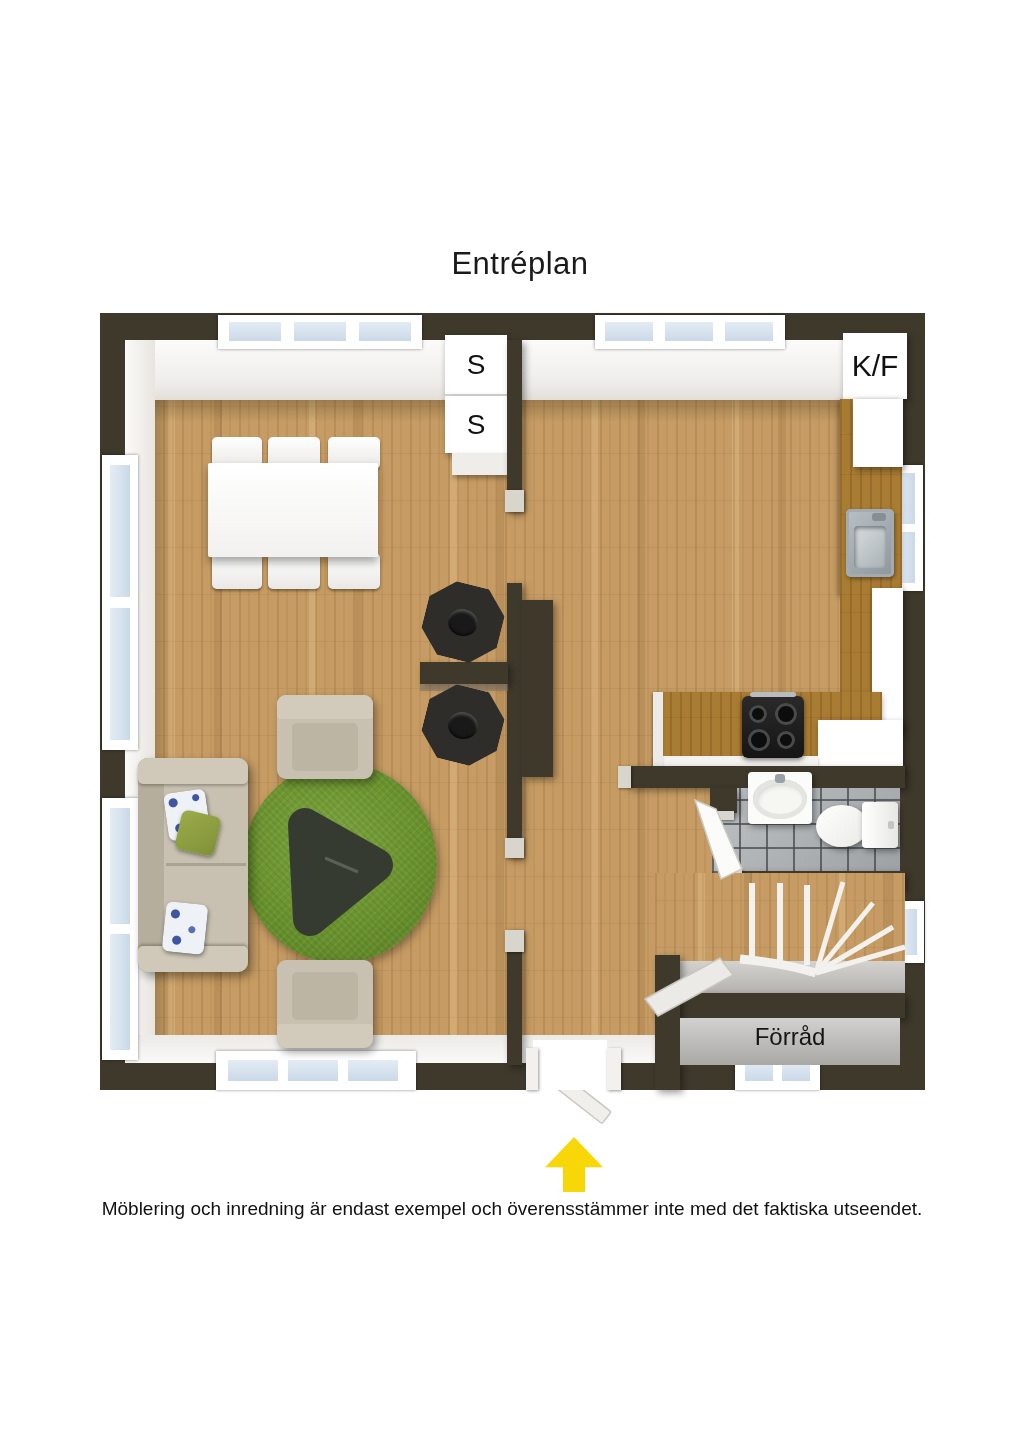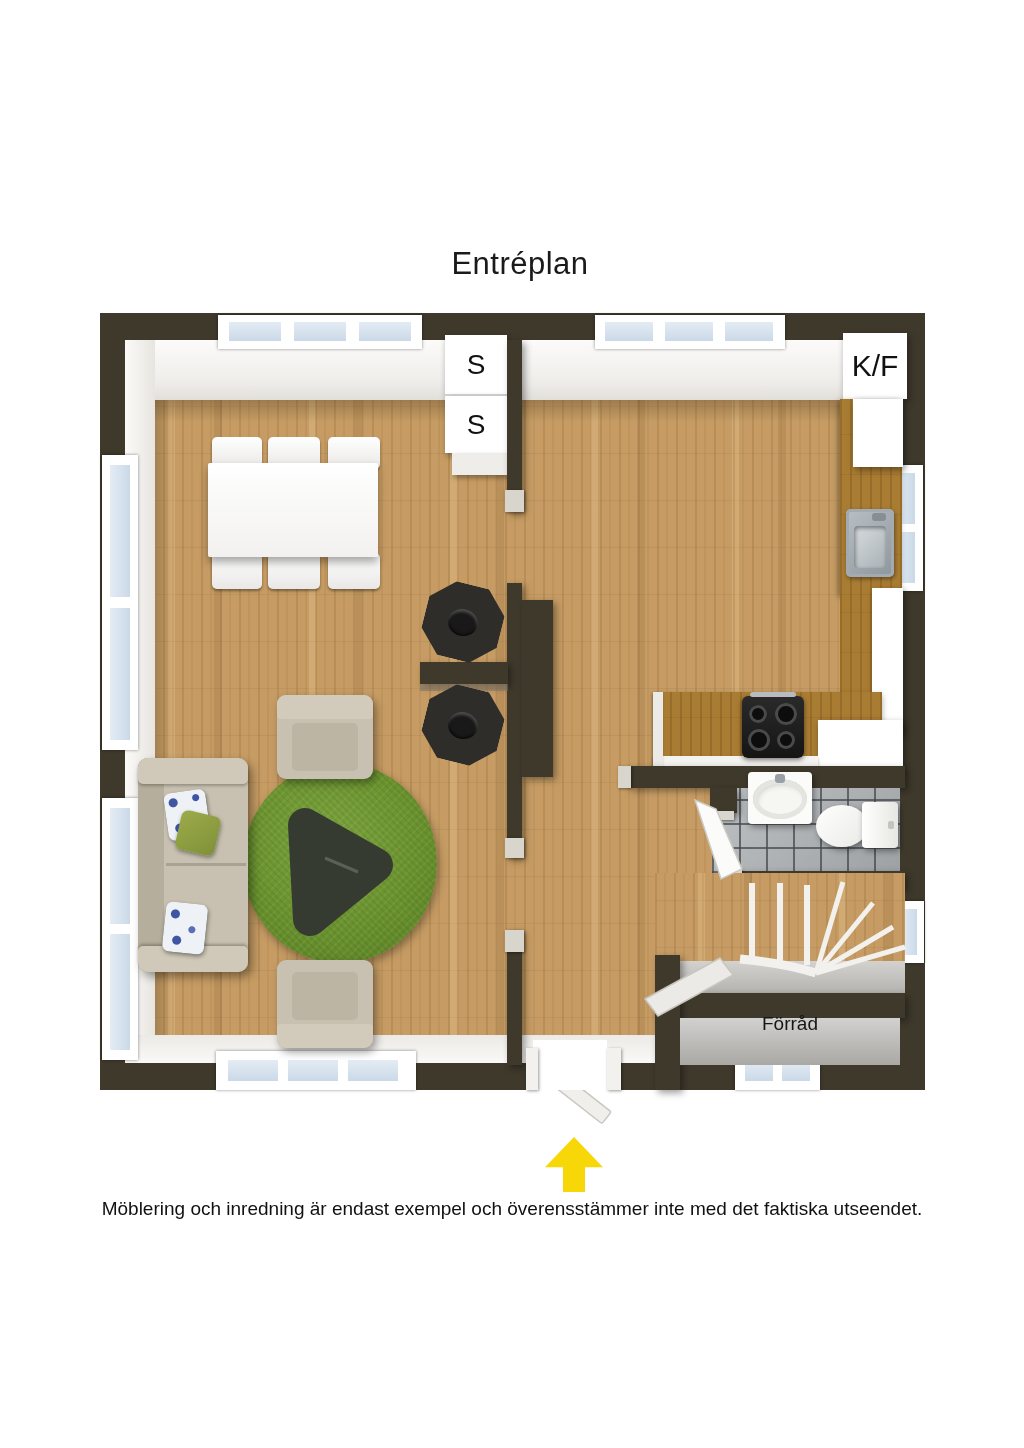--- a/index.html
+++ b/index.html
@@ -44,21 +44,21 @@
       repeating-linear-gradient(90deg, rgba(70,74,77,.75) 0 2px, rgba(0,0,0,0) 2px 27px),
       repeating-linear-gradient(0deg, rgba(70,74,77,.75) 0 2px, rgba(0,0,0,0) 2px 24px),
       linear-gradient(135deg,#bfc2c4,#9da1a4);}
   .grass{background:
       repeating-linear-gradient(45deg, rgba(0,0,0,.06) 0 2px, rgba(0,0,0,0) 2px 5px),
       repeating-linear-gradient(-45deg, rgba(255,255,255,.05) 0 2px, rgba(0,0,0,0) 2px 6px),
       radial-gradient(circle at 45% 40%, #7ca43e 0%, #69922d 55%, #587d24 100%);
       border-radius:50%;box-shadow:2px 4px 8px rgba(0,0,0,.35);}
   .gray{background:linear-gradient(180deg,#d2d1cf,#a9a8a5);}
   .arrow{background:#f7d708;clip-path:polygon(50% 0,100% 55%,69% 55%,69% 100%,31% 100%,31% 55%,0 55%);}
-  .flabel{display:flex;justify-content:center;font-size:19px;color:#161616;}
+  .flabel{display:flex;align-items:center;justify-content:center;font-size:24px;color:#161616;}
 </style>
 </head>
 <body>
 
 <div class="page">
 
   <div class="a title" style="top:246px;margin-left:8px;">Entréplan</div>
 
   <div class="a plan">
 

